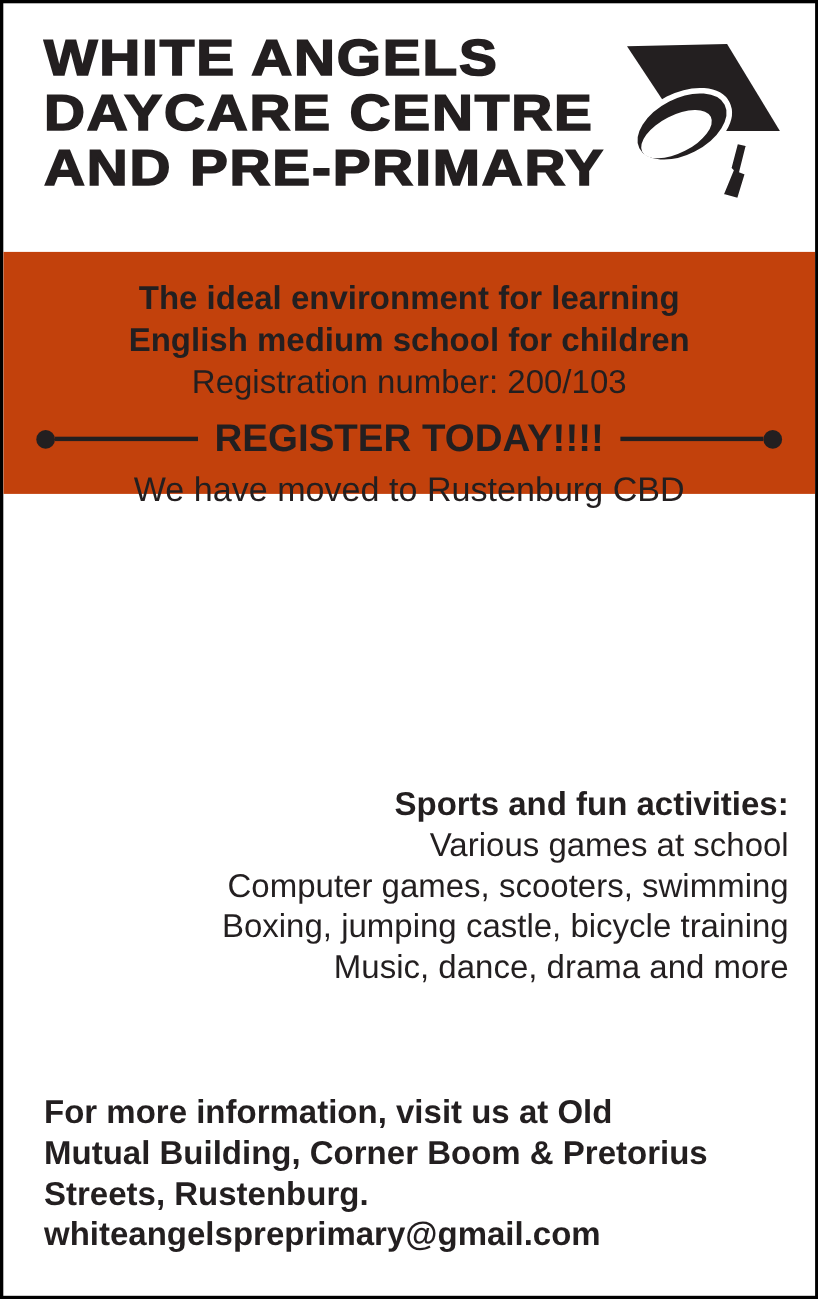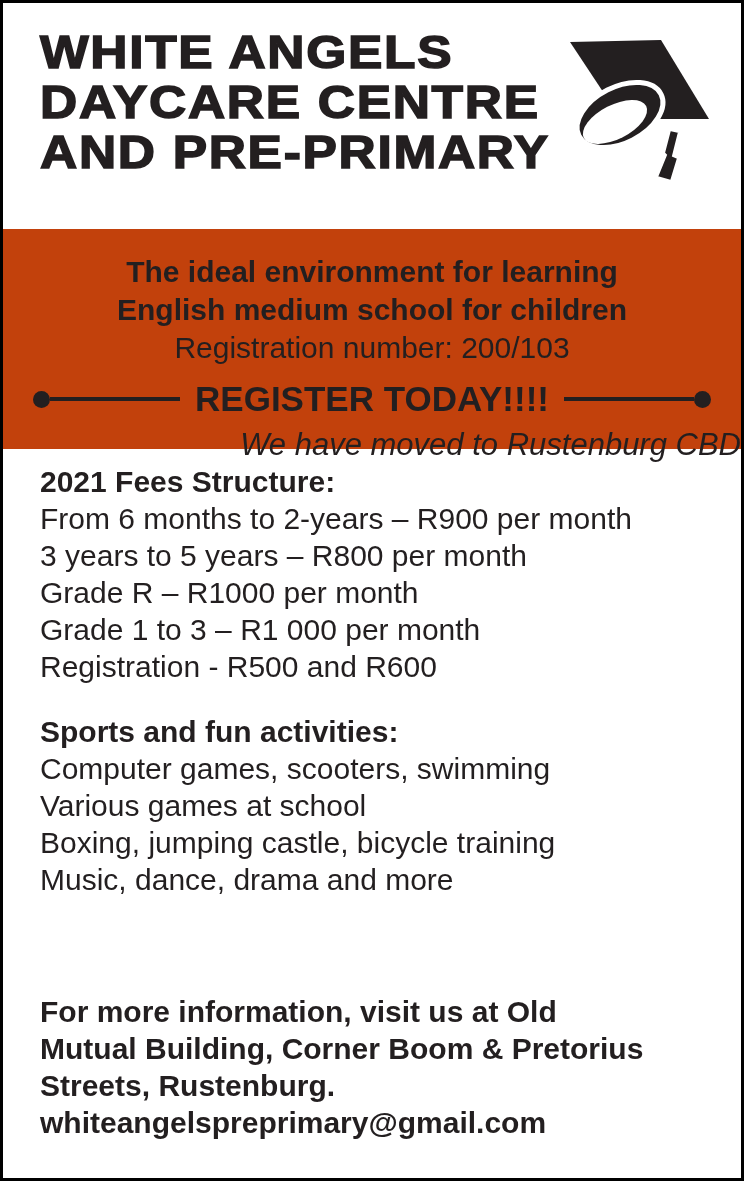--- a/index.html
+++ b/index.html
@@ -32,42 +32,42 @@
     position:absolute; left:0; top:182px;
     width:738px; height:220px;
     background:#c2410c;
     text-align:center;
     box-sizing:border-box;
     padding-top:24px;
     margin-top:44px;
   }
   .banner p { margin:0; font-size:30px; line-height:38px; }
   .banner .bold { font-weight:bold; }
-  .moved { font-style:italic; font-size:31px !important; margin-top:7px !important;text-align:right; }
+  .moved { font-size:31px !important; margin-top:7px !important; }
   .register-row {
     display:flex; align-items:center;
     height:40px; margin-top:12px;
     padding:0 30px;
   }
   .register-row .dot {
     width:17px; height:17px; border-radius:50%;
     background:#231f20; flex:0 0 auto;
   }
   .register-row .rule { flex:1 1 auto; height:4px; background:#231f20; }
   .register-text {
     flex:0 0 auto; margin:0 15px;
     font-size:35px; font-weight:bold; line-height:40px;
     white-space:nowrap;
   }
   
   .section { position:absolute; left:37px; right:24px; }
   .section p { margin:0; font-size:30px; line-height:37px; white-space:nowrap; }
   .section .heading { font-weight:bold; }
   .fees { top:460px; }
-  .activities { top:710px; }
+  .activities { top:710px;text-align:right; }
   .contact { top:990px; }
   .contact p { font-weight:bold; }
 </style>
 </head>
 <body>
 
 <div class="ad">
 
   <h1 class="title">
     <span>WHITE ANGELS</span>
@@ -96,33 +96,25 @@
     <div class="register-row">
       <span class="dot"></span>
       <span class="rule"></span>
       <span class="register-text">REGISTER TODAY!!!!</span>
       <span class="rule"></span>
       <span class="dot"></span>
     </div>
     <p class="moved">We have moved to Rustenburg CBD</p>
   </section>
 
-  <section class="section fees">
-    <p class="heading">2021 Fees Structure:</p>
-    <p>From 6 months to 2-years – R900 per month</p>
-    <p>3 years to 5 years – R800 per month</p>
-    <p>Grade R – R1000 per month</p>
-    <p>Grade 1 to 3 – R1 000 per month</p>
-    <p>Registration - R500 and R600</p>
-  </section>
 
   <section class="section activities">
     <p class="heading">Sports and fun activities:</p>
+    <p>Various games at school</p>
     <p>Computer games, scooters, swimming</p>
-    <p>Various games at school</p>
     <p>Boxing, jumping castle, bicycle training</p>
     <p>Music, dance, drama and more</p>
   </section>
 
   <section class="section contact">
     <p>For more information, visit us at Old</p>
     <p>Mutual Building, Corner Boom &amp; Pretorius</p>
     <p>Streets, Rustenburg.</p>
     <p>whiteangelspreprimary@gmail.com</p>
   </section>

